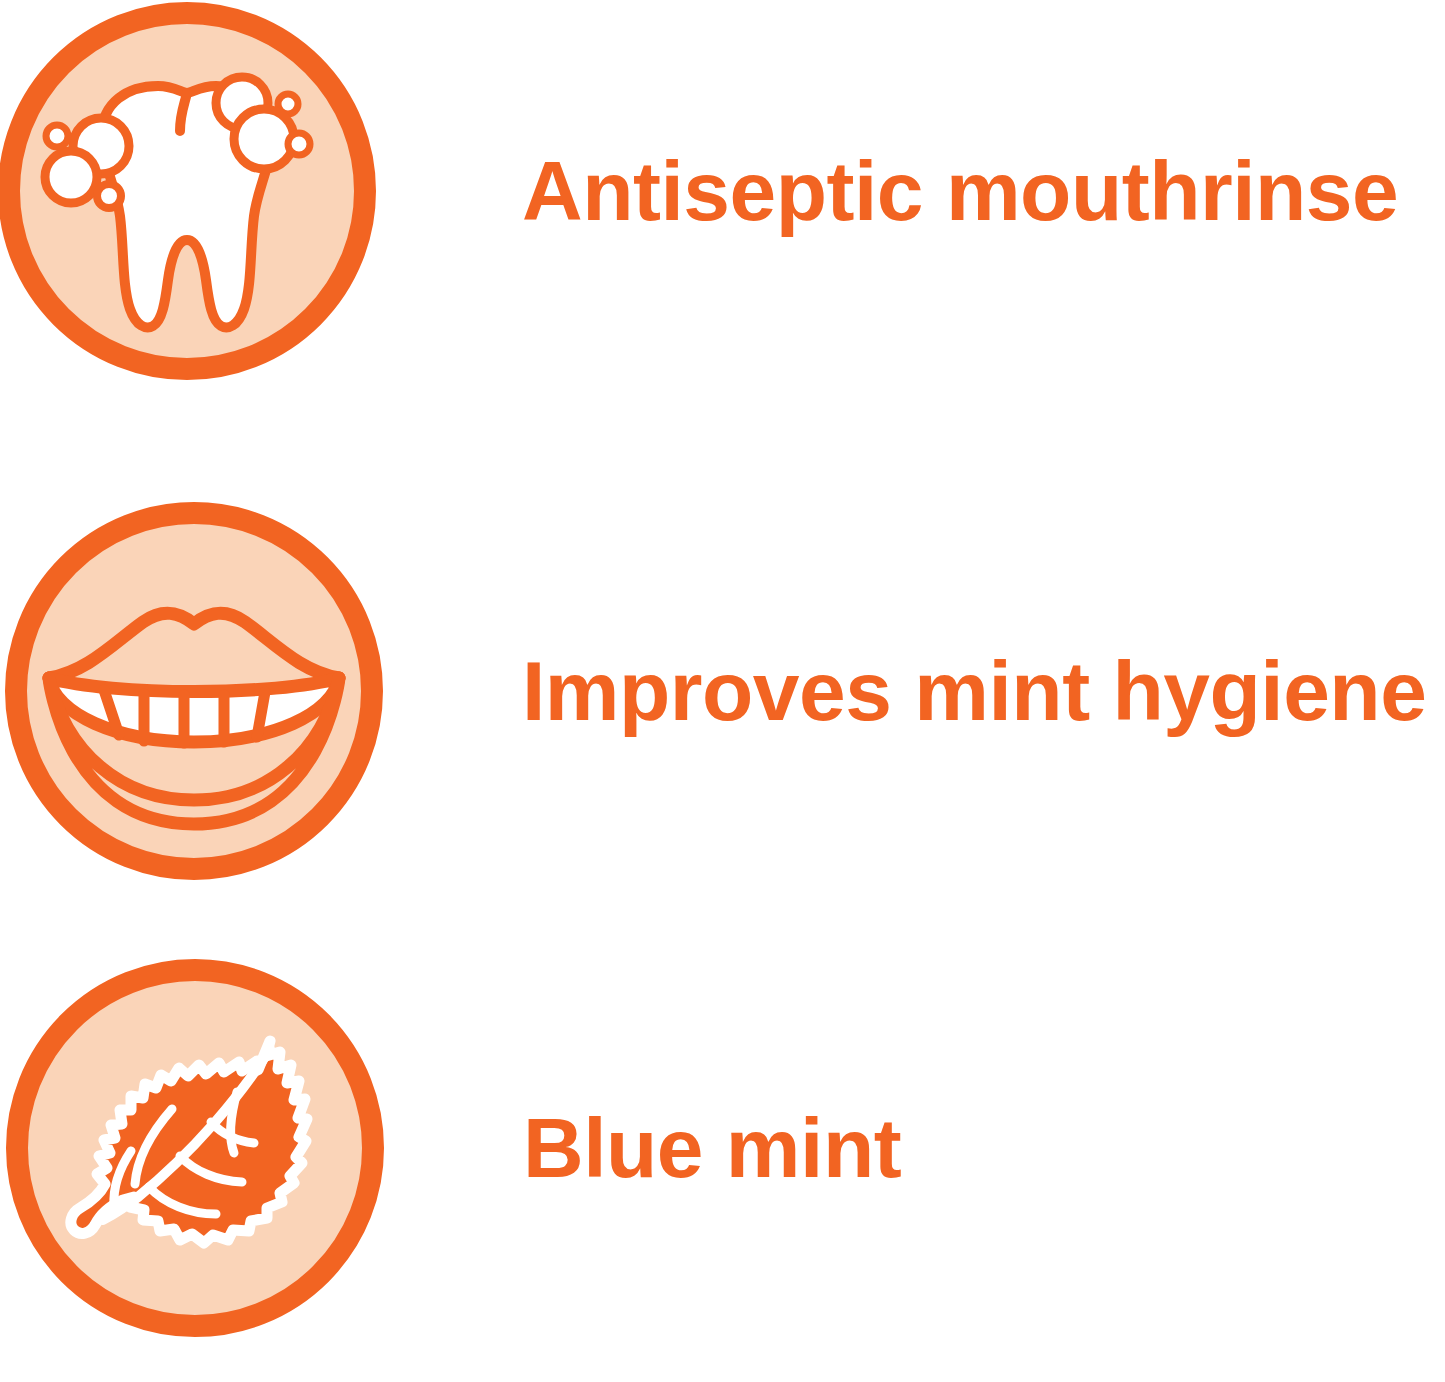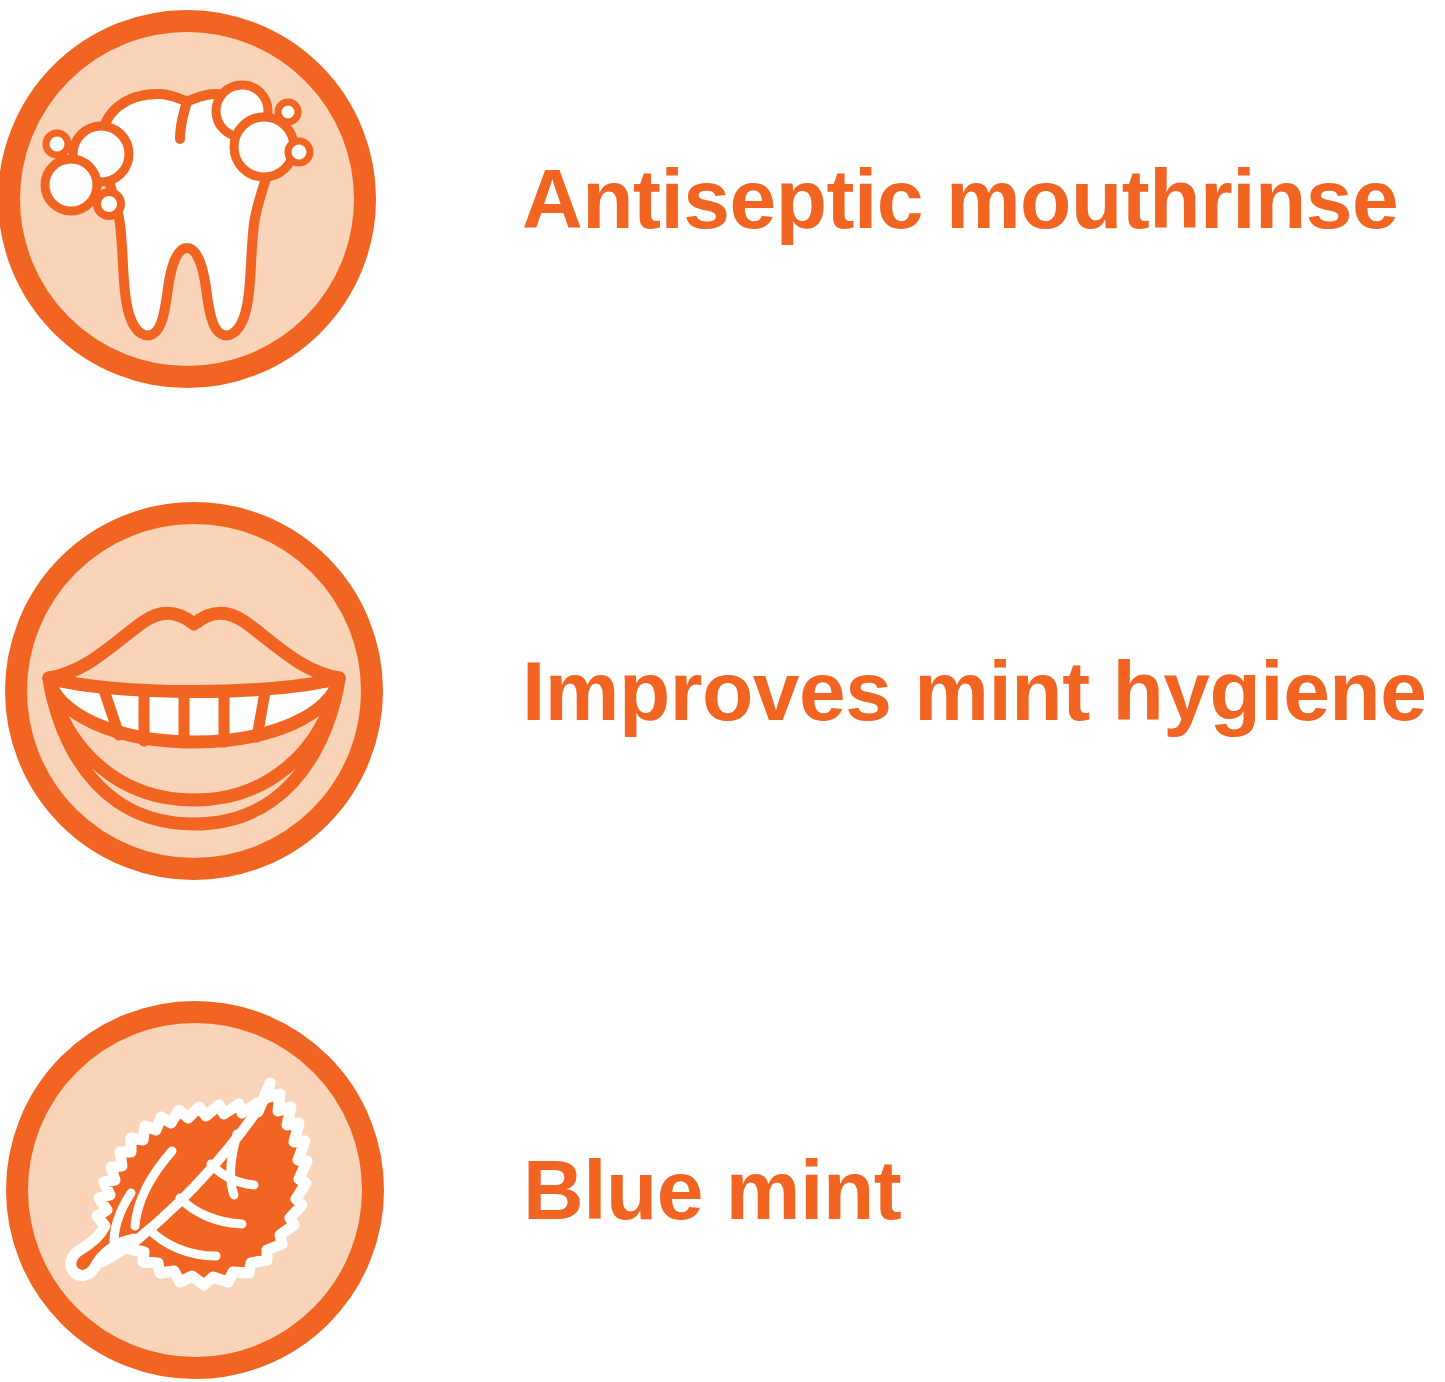--- a/index.html
+++ b/index.html
@@ -19,23 +19,23 @@
     height: 1382px;
     background: #ffffff;
   }
   .feature-row {
     position: absolute;
     left: 0;
     width: 1445px;
     display: flex;
     align-items: center;
   }
-  .feature-row.row-0 { top: 0px;    height: 382px; margin-top: 8px; }
+  .feature-row.row-0 { top: 0px;    height: 382px; }
   .feature-row.row-1 { top: 500px;  height: 382px; }
-  .feature-row.row-2 { top: 997px;  height: 385px; }
+  .feature-row.row-2 { top: 955px;  height: 385px; }
 
   .icon-badge {
     position: relative;
     width: 382px;
     height: 382px;
     flex: 0 0 382px;
     margin-left: -4px;
   }
   .row-1 .icon-badge { margin-left: 3px; }
   .row-2 .icon-badge { margin-left: 4px; }

